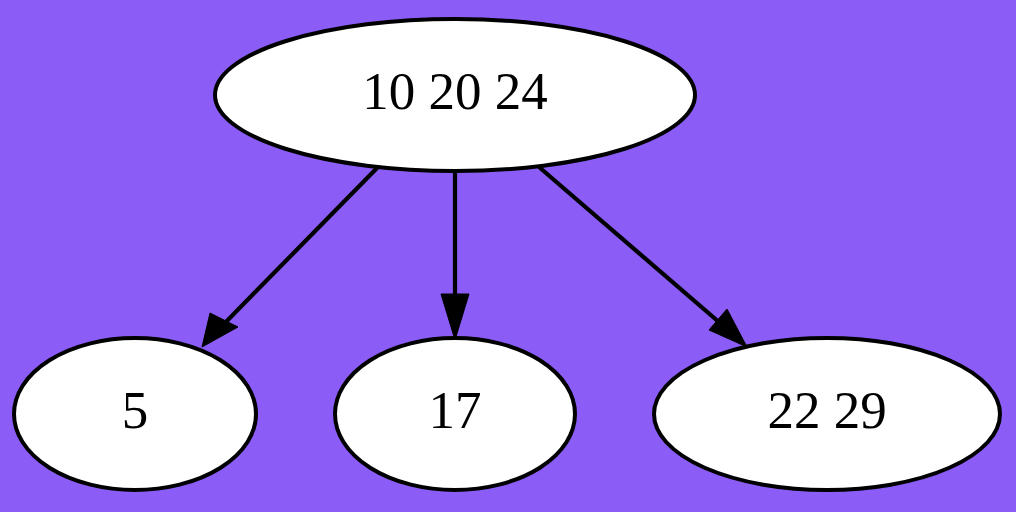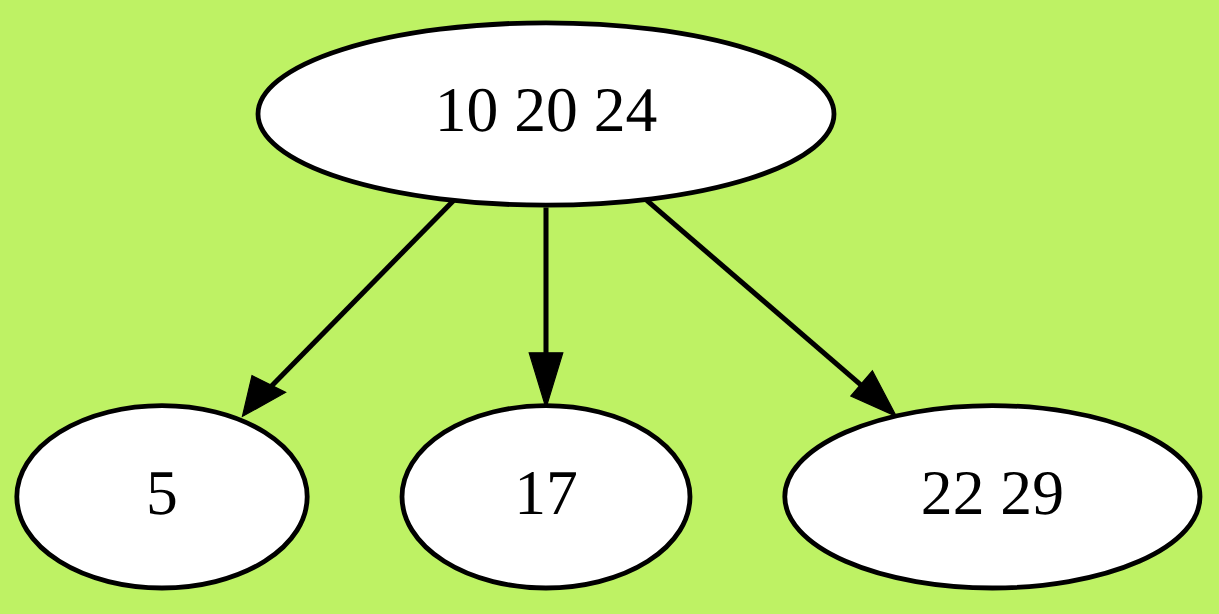--- a/index.html
+++ b/index.html
@@ -8,21 +8,21 @@
     padding: 0;
     background: #ffffff;
   }
   body {
     font-family: "Liberation Serif", "DejaVu Serif", serif;
   }
   #diagram-canvas {
     position: relative;
     width: 1016px;
     height: 512px;
-    background: #bef264;
+    background: #8b5cf6;
     overflow: hidden;
   }
   #graph-svg {
     display: block;
     width: 1016px;
     height: 512px;
   }
   .node-ellipse {
     fill: #ffffff;
     stroke: #000000;

